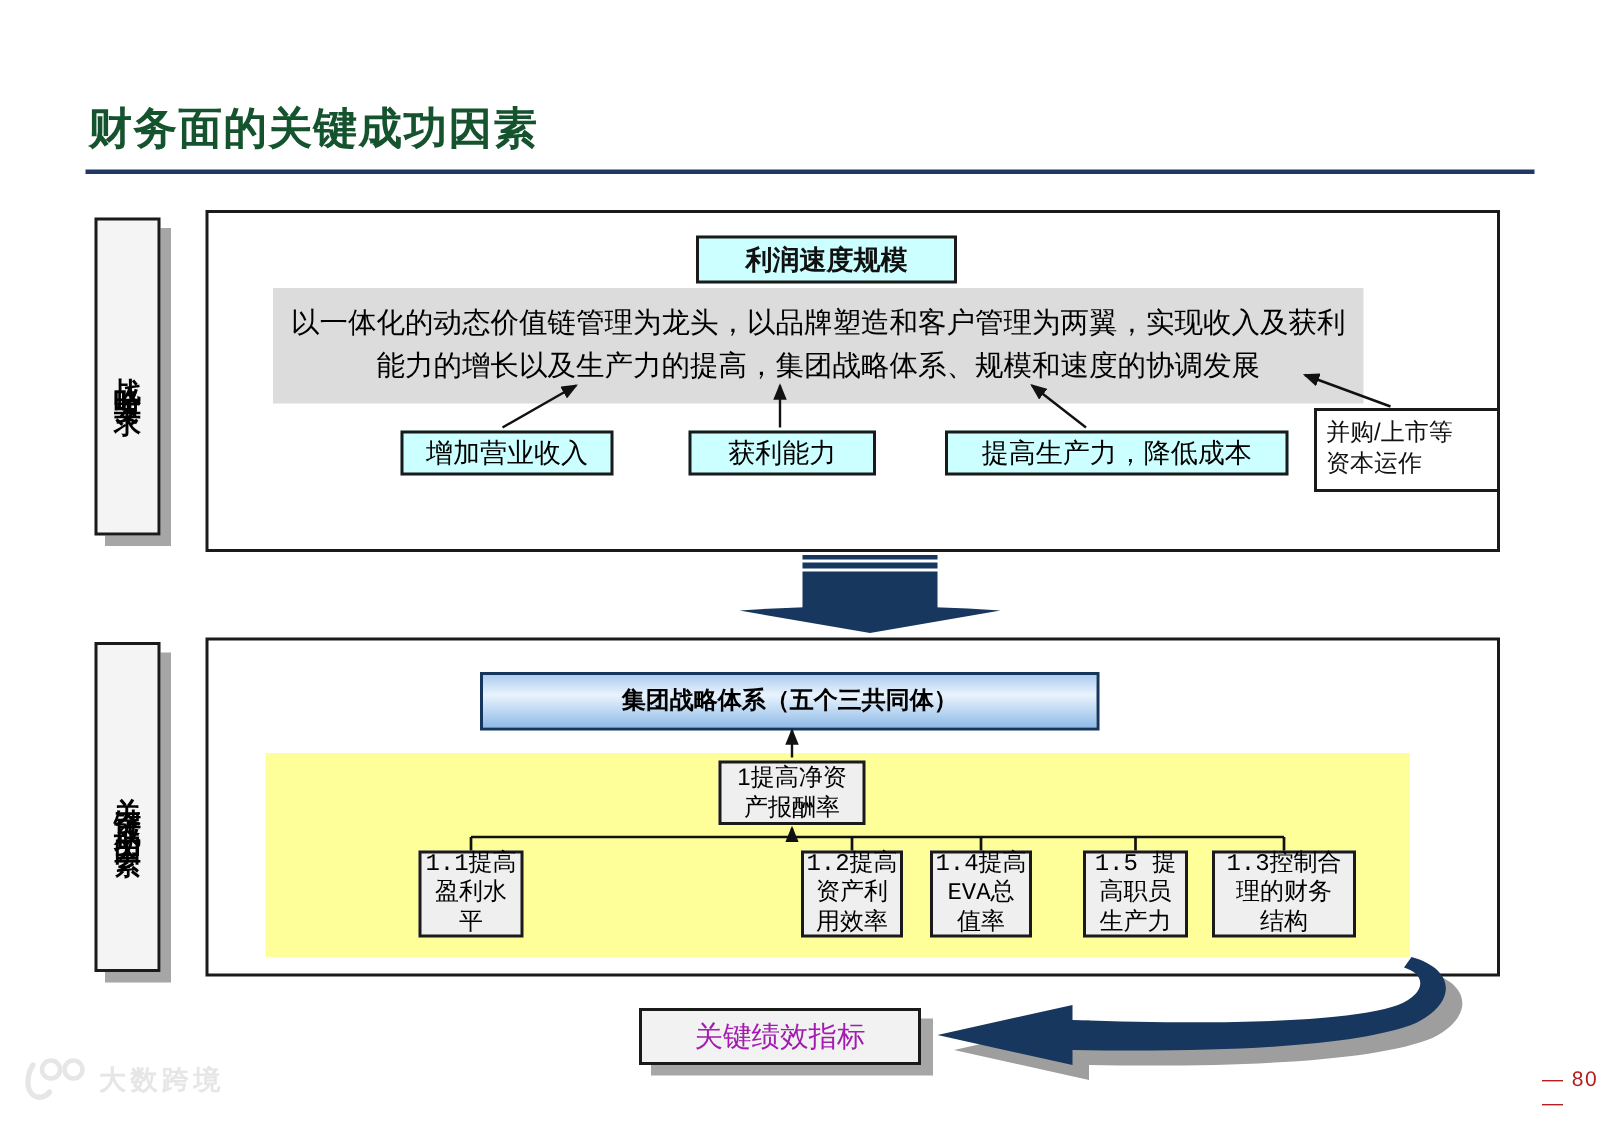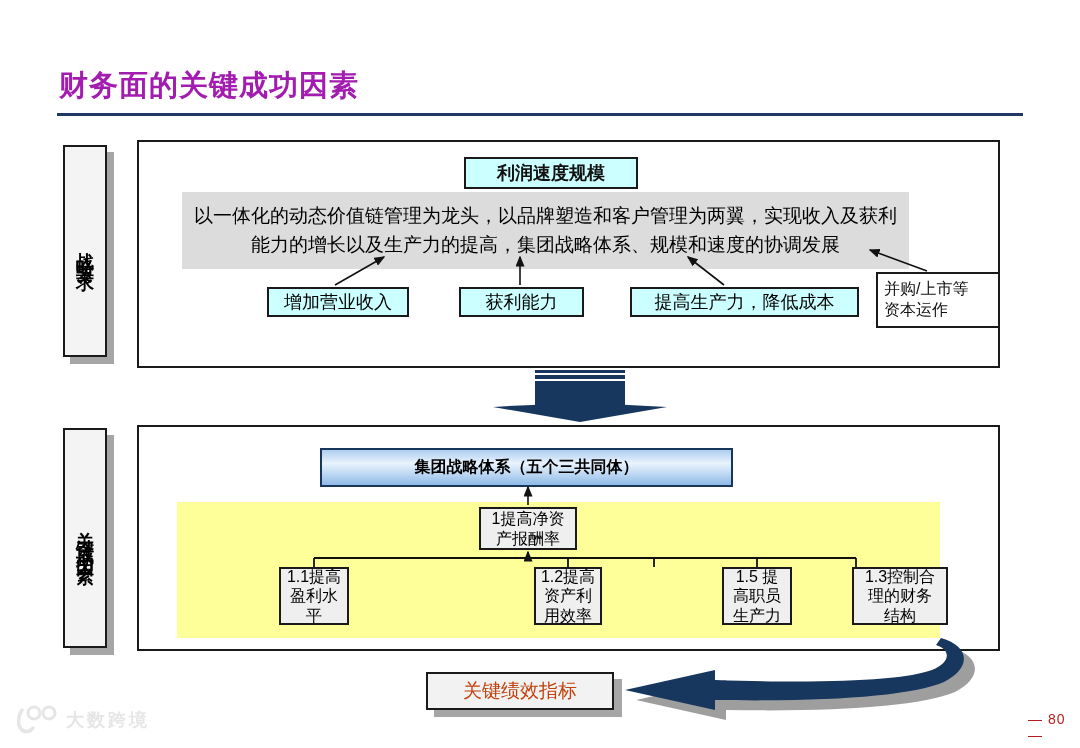--- a/index.html
+++ b/index.html
@@ -3,21 +3,21 @@
 <meta charset="utf-8">
 <style>
   html,body{margin:0;padding:0;}
   body{
     width:1080px;height:748px;position:relative;background:#ffffff;
     font-family:"Liberation Sans","DejaVu Sans",sans-serif;color:#111;
     overflow:hidden;
   }
   .abs{position:absolute;}
   
-  .slide-title{left:59px;top:66px;font-size:29px;font-weight:bold;color:#a21caf;letter-spacing:1px;}
+  .slide-title{left:59px;top:66px;font-size:29px;font-weight:bold;color:#14532d;letter-spacing:1px;}
   .title-rule{left:57px;top:113px;width:966px;height:3px;background:var(--underline_blue,#1F3864);}
   
   .side-label{
     width:40px;background:#F4F4F4;border:2px solid #1a1a1a;
     box-shadow:7px 7px 0 var(--shadow_gray,#A6A6A6);
     display:flex;align-items:center;justify-content:center;
     writing-mode:vertical-rl;text-orientation:upright;
     font-size:18px;letter-spacing:7px;font-weight:bold;color:#000;
   }
   
@@ -59,33 +59,33 @@
     display:flex;align-items:center;justify-content:center;
     font-size:16px;font-weight:bold;color:#000;
   }
   .yellow-area{left:38px;top:75px;width:763px;height:136px;background:var(--highlight_yellow,#FFFF99);}
   .node{
     background:var(--node_gray,#EFEFEF);border:2px solid #1a1a1a;
     display:flex;align-items:center;justify-content:center;text-align:center;
     font-size:16px;line-height:1.22;white-space:pre-line;color:#000;box-sizing:border-box;
   }
   .root-node{left:340px;top:80px;width:98px;height:43px;}
-  .child{top:140px;height:58px;}
+  .child{top:140px;height:58px;font-family:Liberation Mono, monospace;}
   .child-1{left:140px;width:70px;}
   .child-2{left:395px;width:68px;}
   .child-3{left:481px;width:68px;}
   .child-4{left:583px;width:70px;}
-  .child-5{left:669px;width:96px;margin-left:44px;}
+  .child-5{left:669px;width:96px;}
   
   .kpi-box{
     left:426px;top:672px;width:184px;height:34px;
     background:#F2F2F2;border:2px solid #1a1a1a;
     box-shadow:8px 7px 0 var(--shadow_gray,#A6A6A6);
     display:flex;align-items:center;justify-content:center;
-    font-size:19px;color:#c2410c;
+    font-size:19px;color:#a21caf;
   }
   
   .watermark{left:12px;top:702px;display:flex;align-items:center;gap:8px;color:#E6E6E6;}
   .watermark .wm-text{font-size:18px;font-weight:bold;letter-spacing:3px;color:#E6E6E6;}
   .page-num{left:1028px;top:711px;font-size:14px;color:#b91c1c;letter-spacing:1px;}
 </style>
 </head>
 <body>
 
 <div class="abs slide-title">财务面的关键成功因素</div>
@@ -129,20 +129,23 @@
   <div class="abs yellow-area"></div>
   <div class="abs node root-node">1提高净资
 产报酬率</div>
 
   <div class="abs node child child-1">1.1提高
 盈利水
 平</div>
   <div class="abs node child child-2">1.2提高
 资产利
 用效率</div>
+  <div class="abs node child child-3">1.4提高
+EVA总
+值率</div>
   <div class="abs node child child-4">1.5 提
 高职员
 生产力</div>
   <div class="abs node child child-5">1.3控制合
 理的财务
 结构</div>
 
   <svg class="abs overlay" width="859" height="222" viewBox="0 0 859 222">
     <defs>
       <marker id="ah2" markerWidth="11" markerHeight="9" refX="9.5" refY="4.5" orient="auto" markerUnits="userSpaceOnUse">

